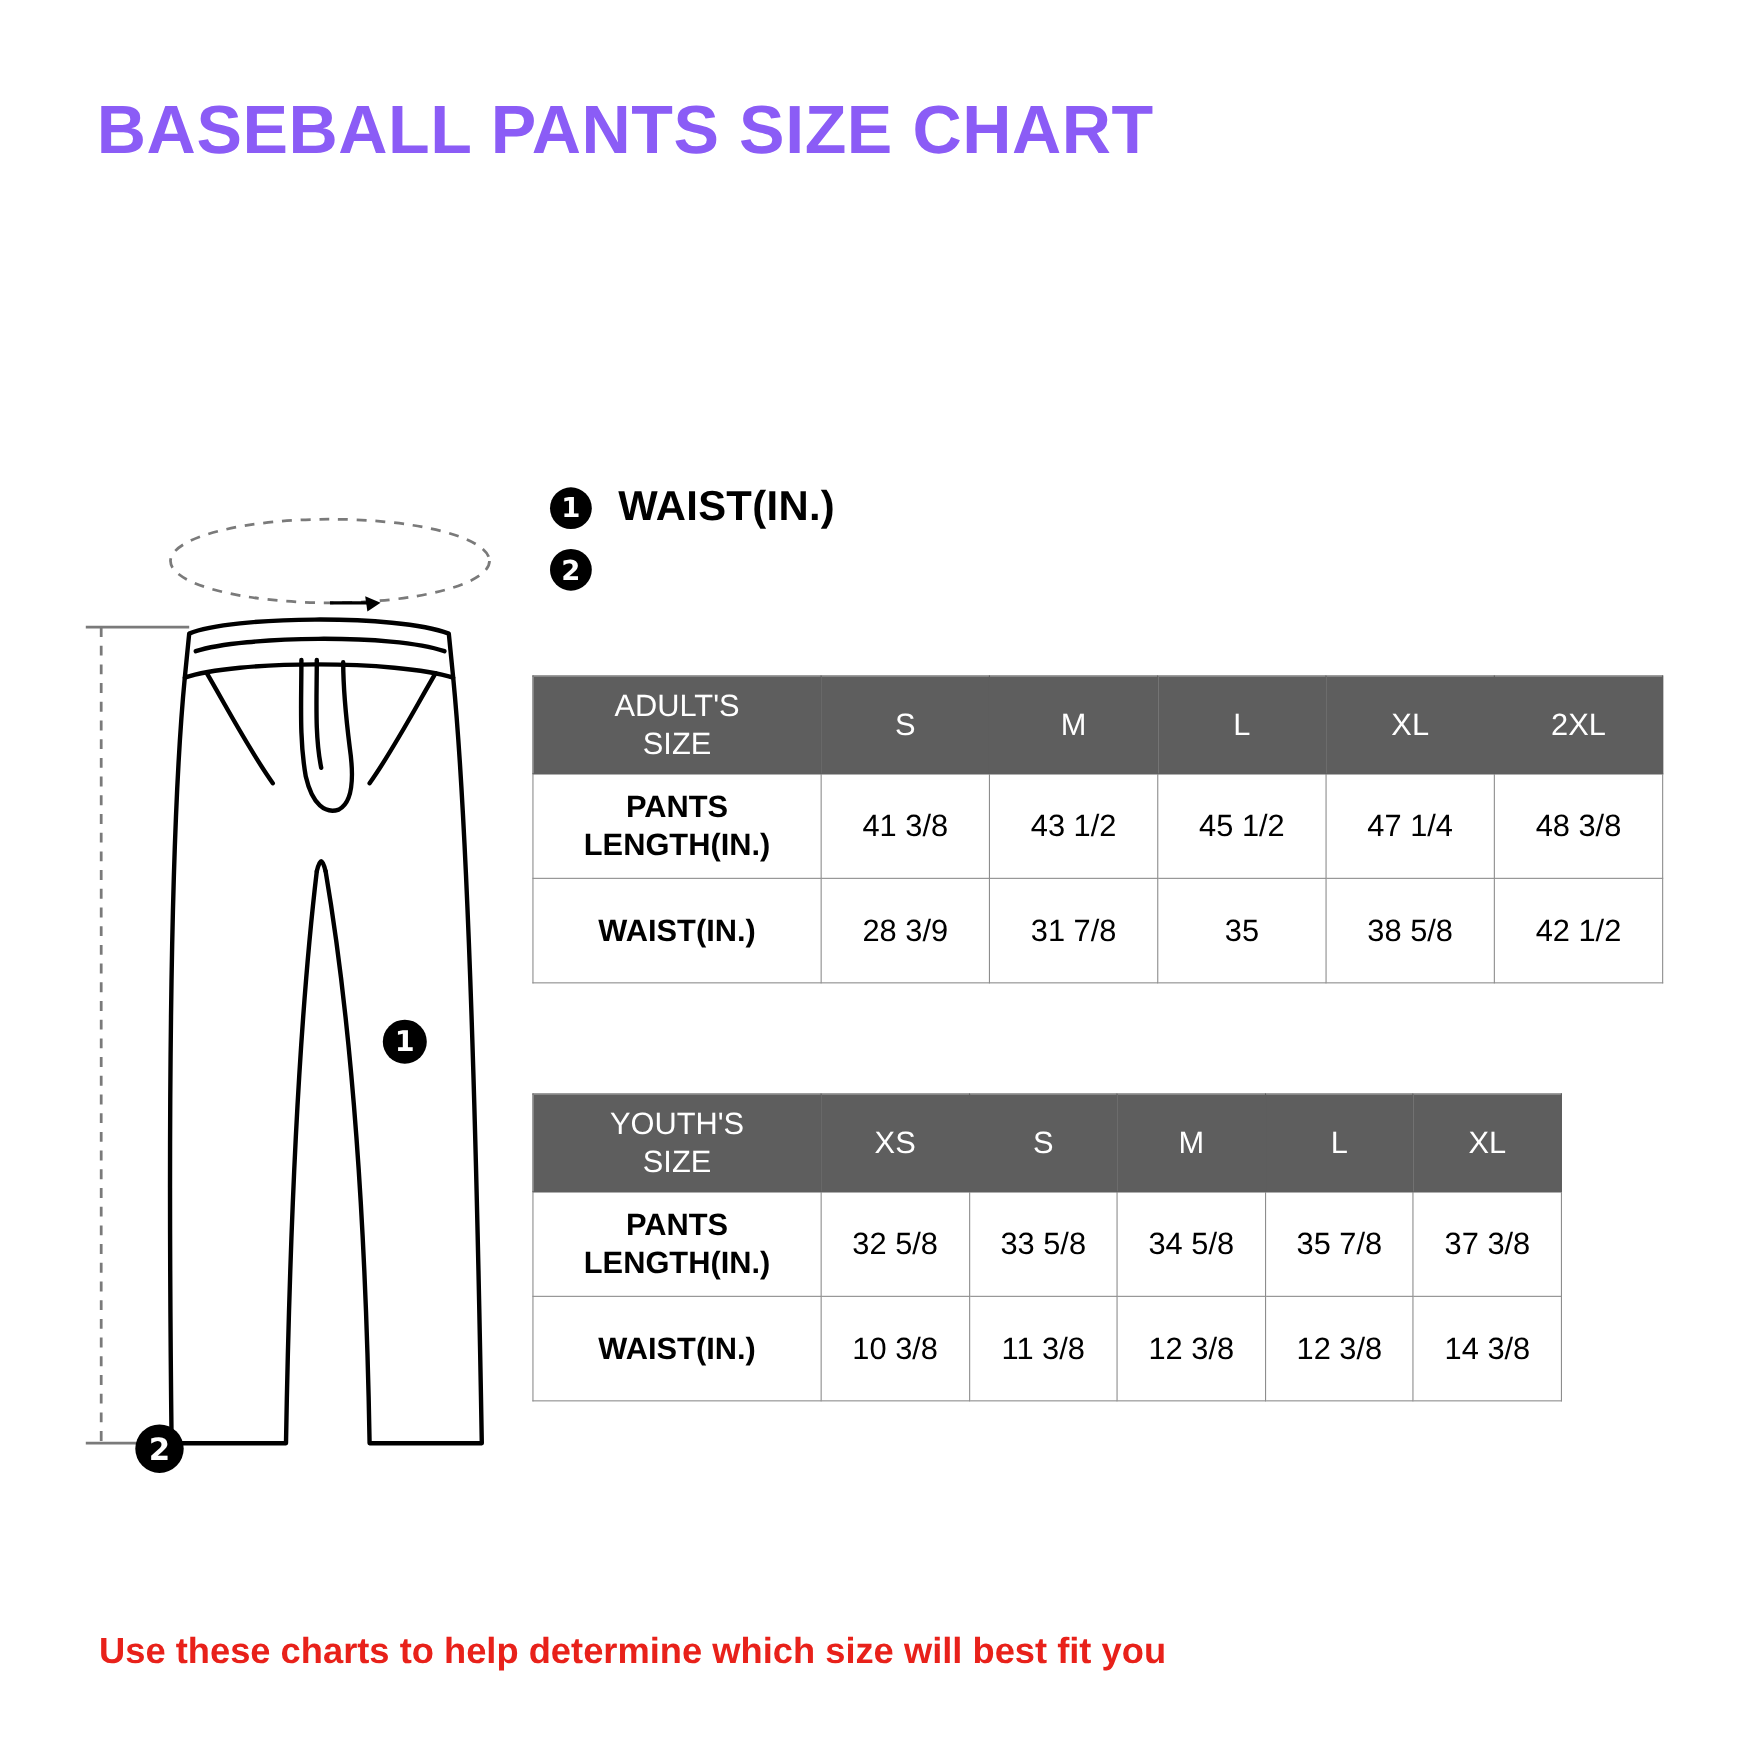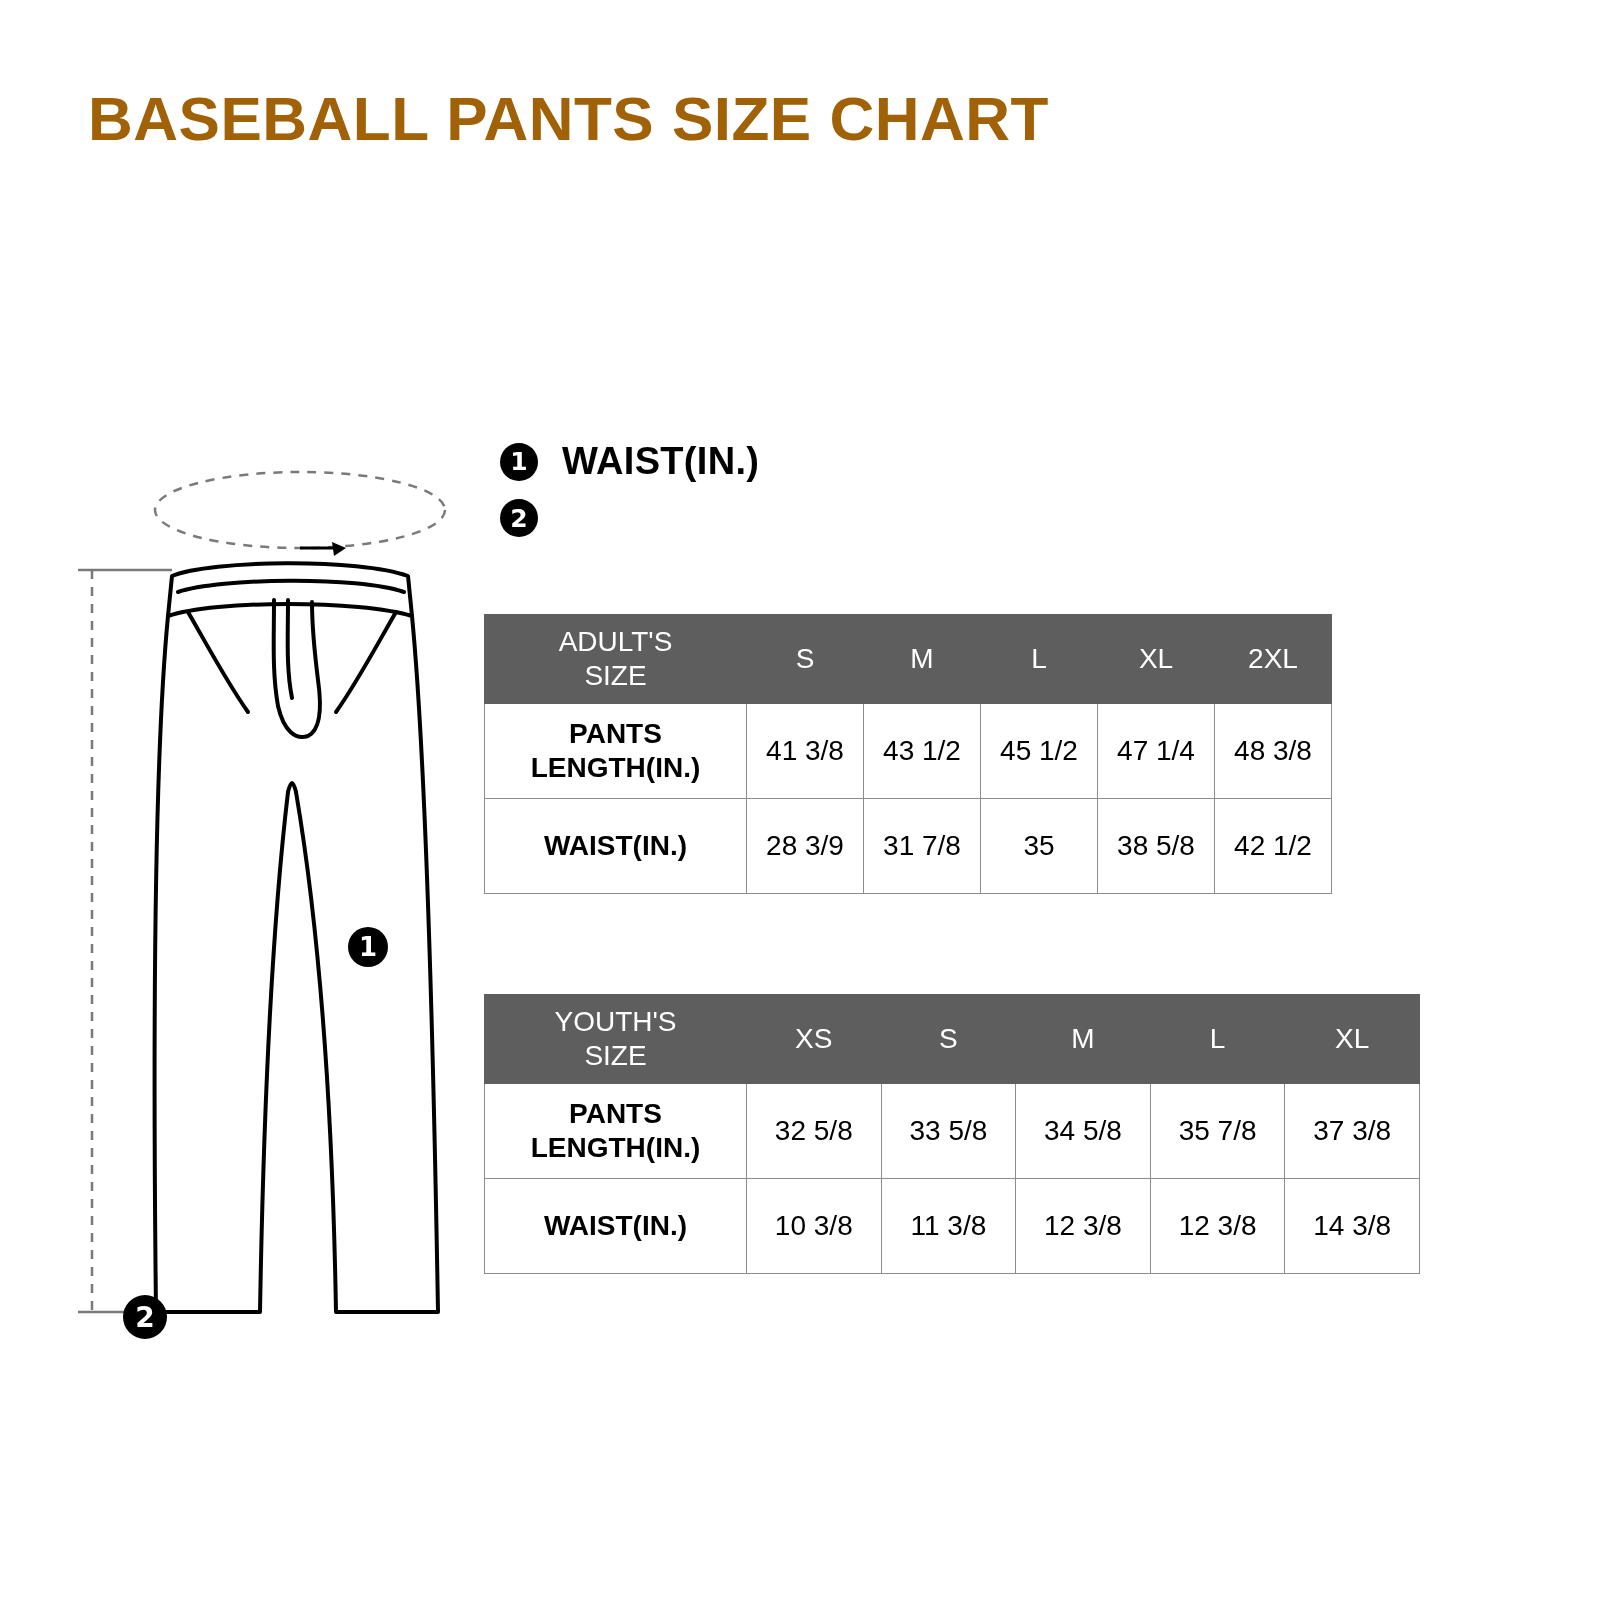--- a/index.html
+++ b/index.html
@@ -21,21 +21,21 @@
   }
 
   .title {
     position: absolute;
     left: 88px;
     top: 86px;
     font-size: 62px;
     font-weight: bold;
     letter-spacing: 0.5px;
     line-height: 1.05;
-    color: #a16207;
+    color: #8b5cf6;
     white-space: nowrap;
   }
 
   .note {
     position: absolute;
     left: 90px;
     top: 232px;
     width: 1240px;
     font-size: 33px;
     font-weight: bold;
@@ -126,21 +126,21 @@
     justify-content: center;
     font-family: "DejaVu Sans", sans-serif;
   }
 
   
   table {
     border-collapse: collapse;
     table-layout: fixed;
     position: absolute;
   }
-  table.adult { left: 484px; top: 614px; width: 848px; }
+  table.adult { left: 484px; top: 614px; width: 1028px; }
   table.youth { left: 484px; top: 994px; width: 936px; }
 
   th, td {
     border: 1px solid #8d8d8d;
     text-align: center;
     vertical-align: middle;
     font-size: 28px;
     color: #000;
     background: #ffffff;
     padding: 0;
@@ -293,14 +293,15 @@
         <td class="rowhdr">WAIST(IN.)</td>
         <td>10 3/8</td>
         <td>11 3/8</td>
         <td>12 3/8</td>
         <td>12 3/8</td>
         <td>14 3/8</td>
       </tr>
     </tbody>
   </table>
 
+  <div class="footer-note">Use these charts to help determine which size will best fit you</div>
 
 </div>
 
 </body></html>

